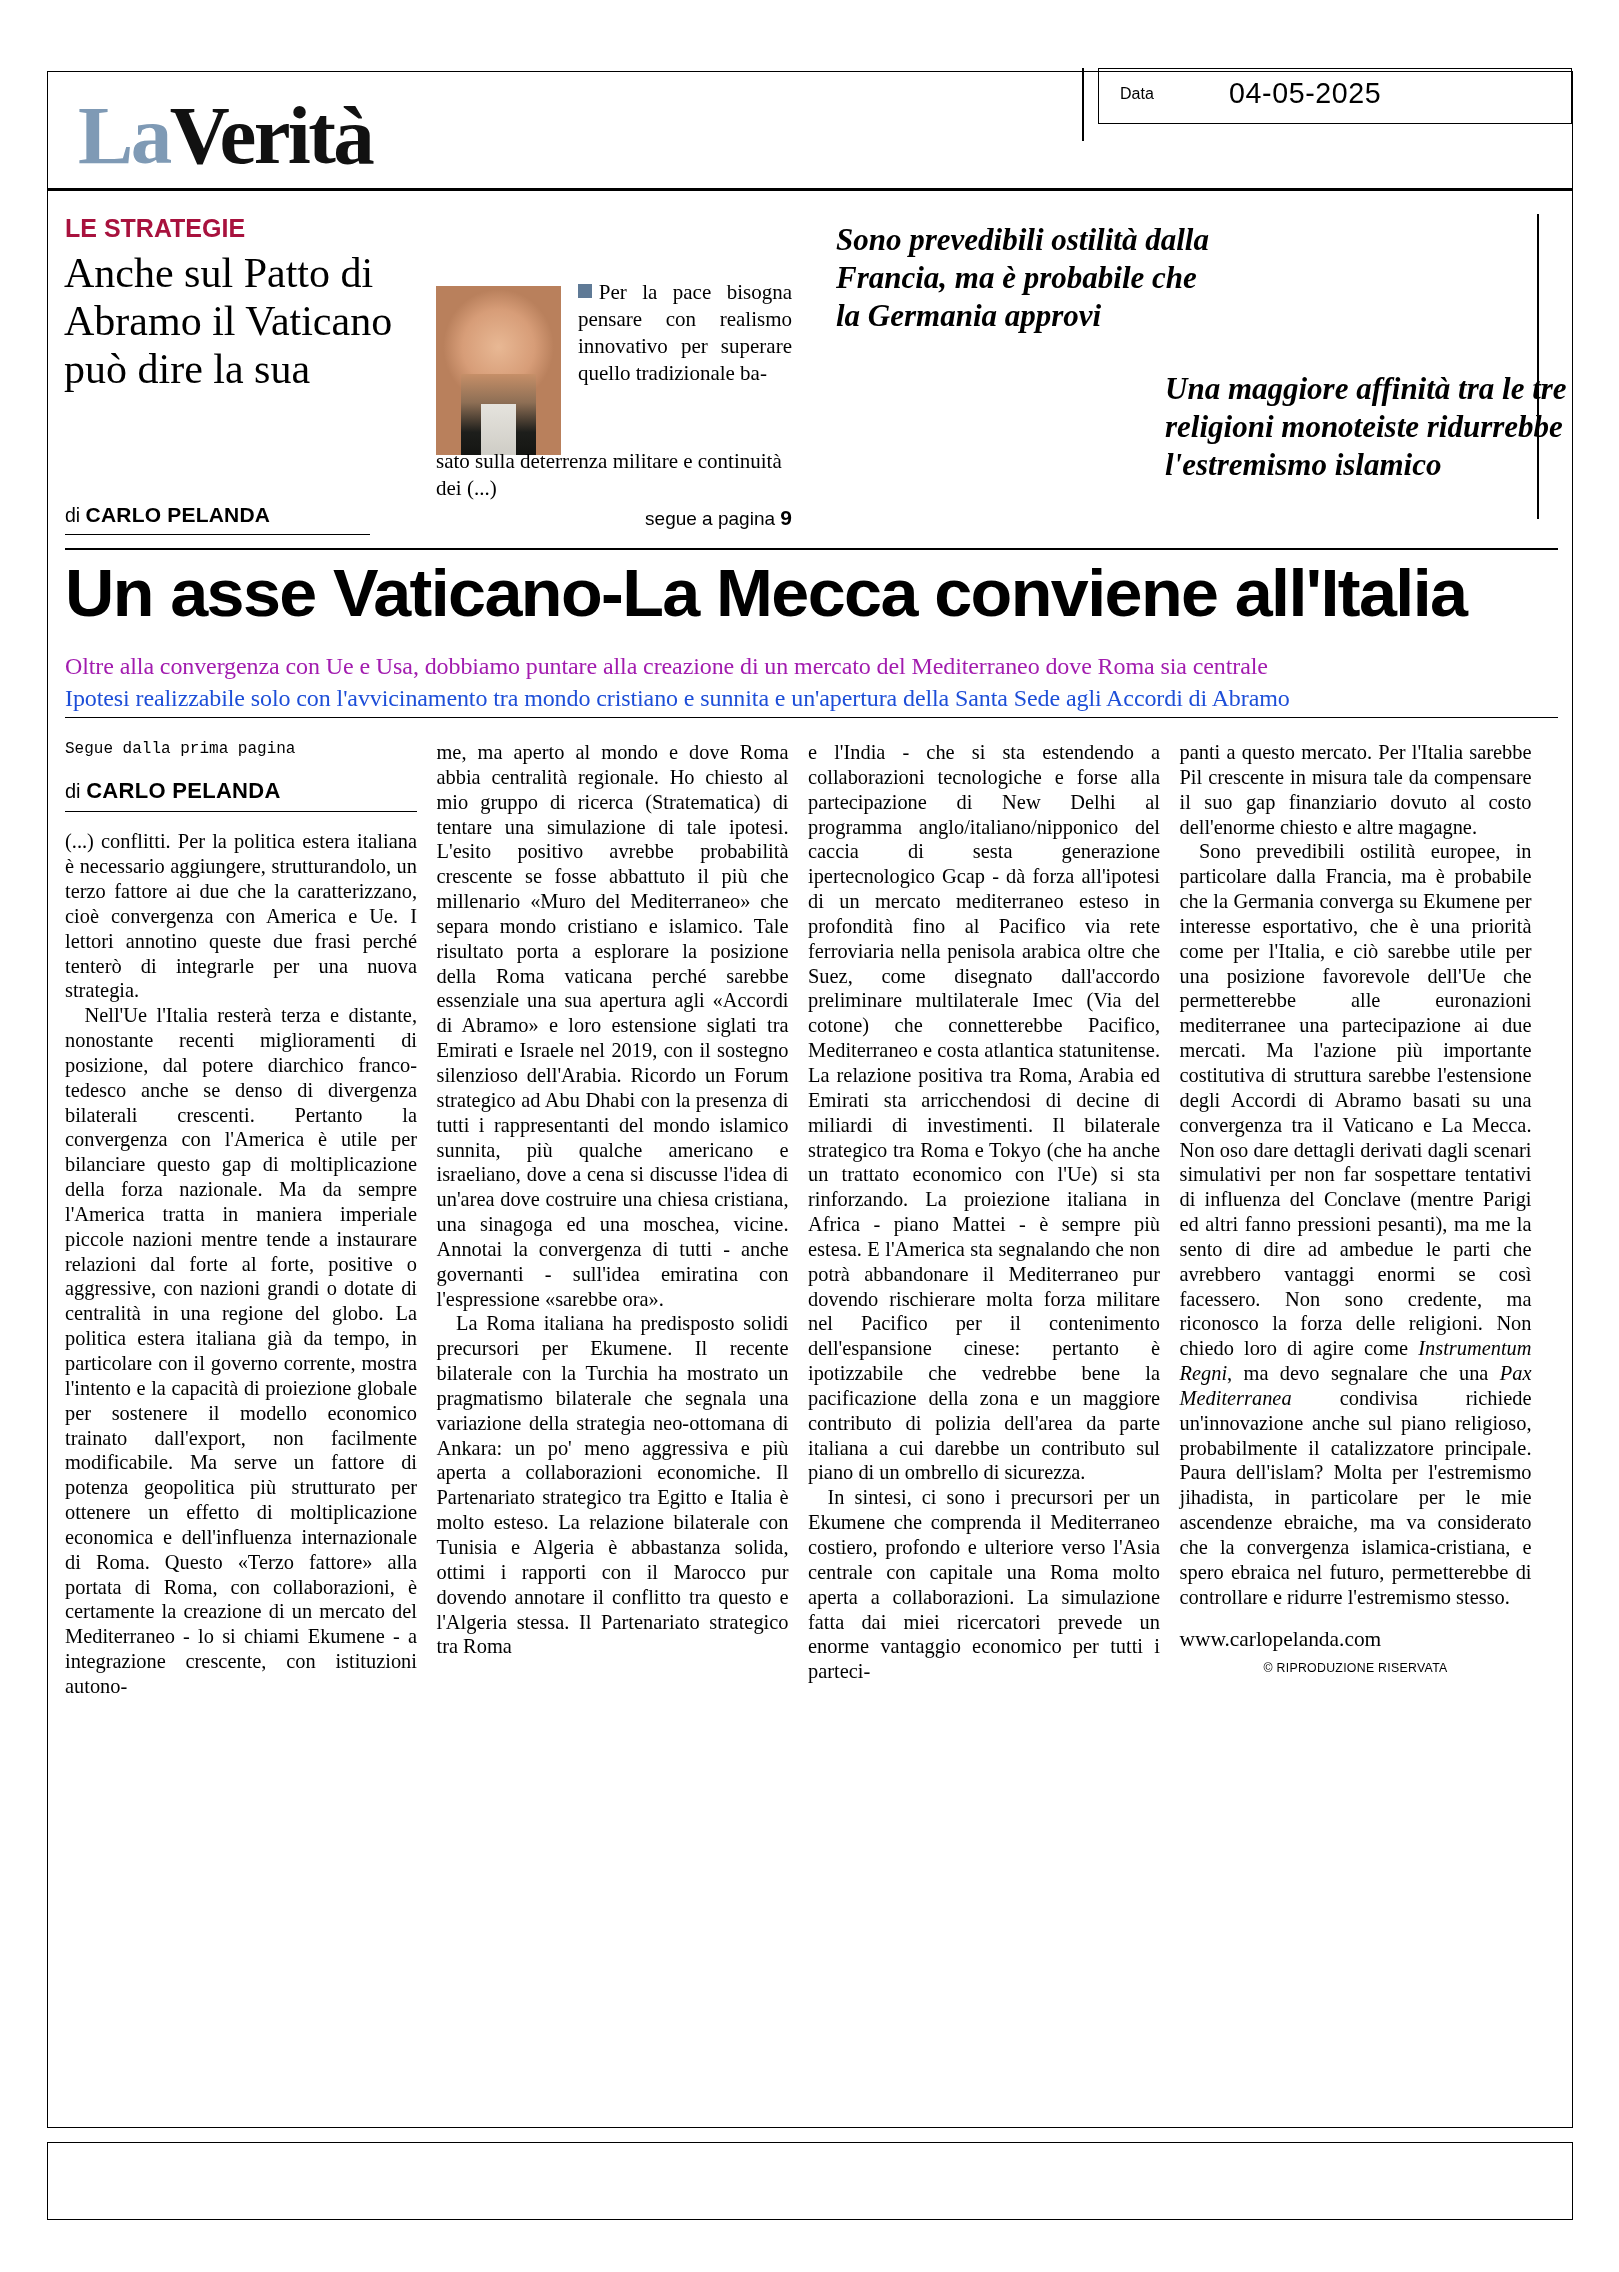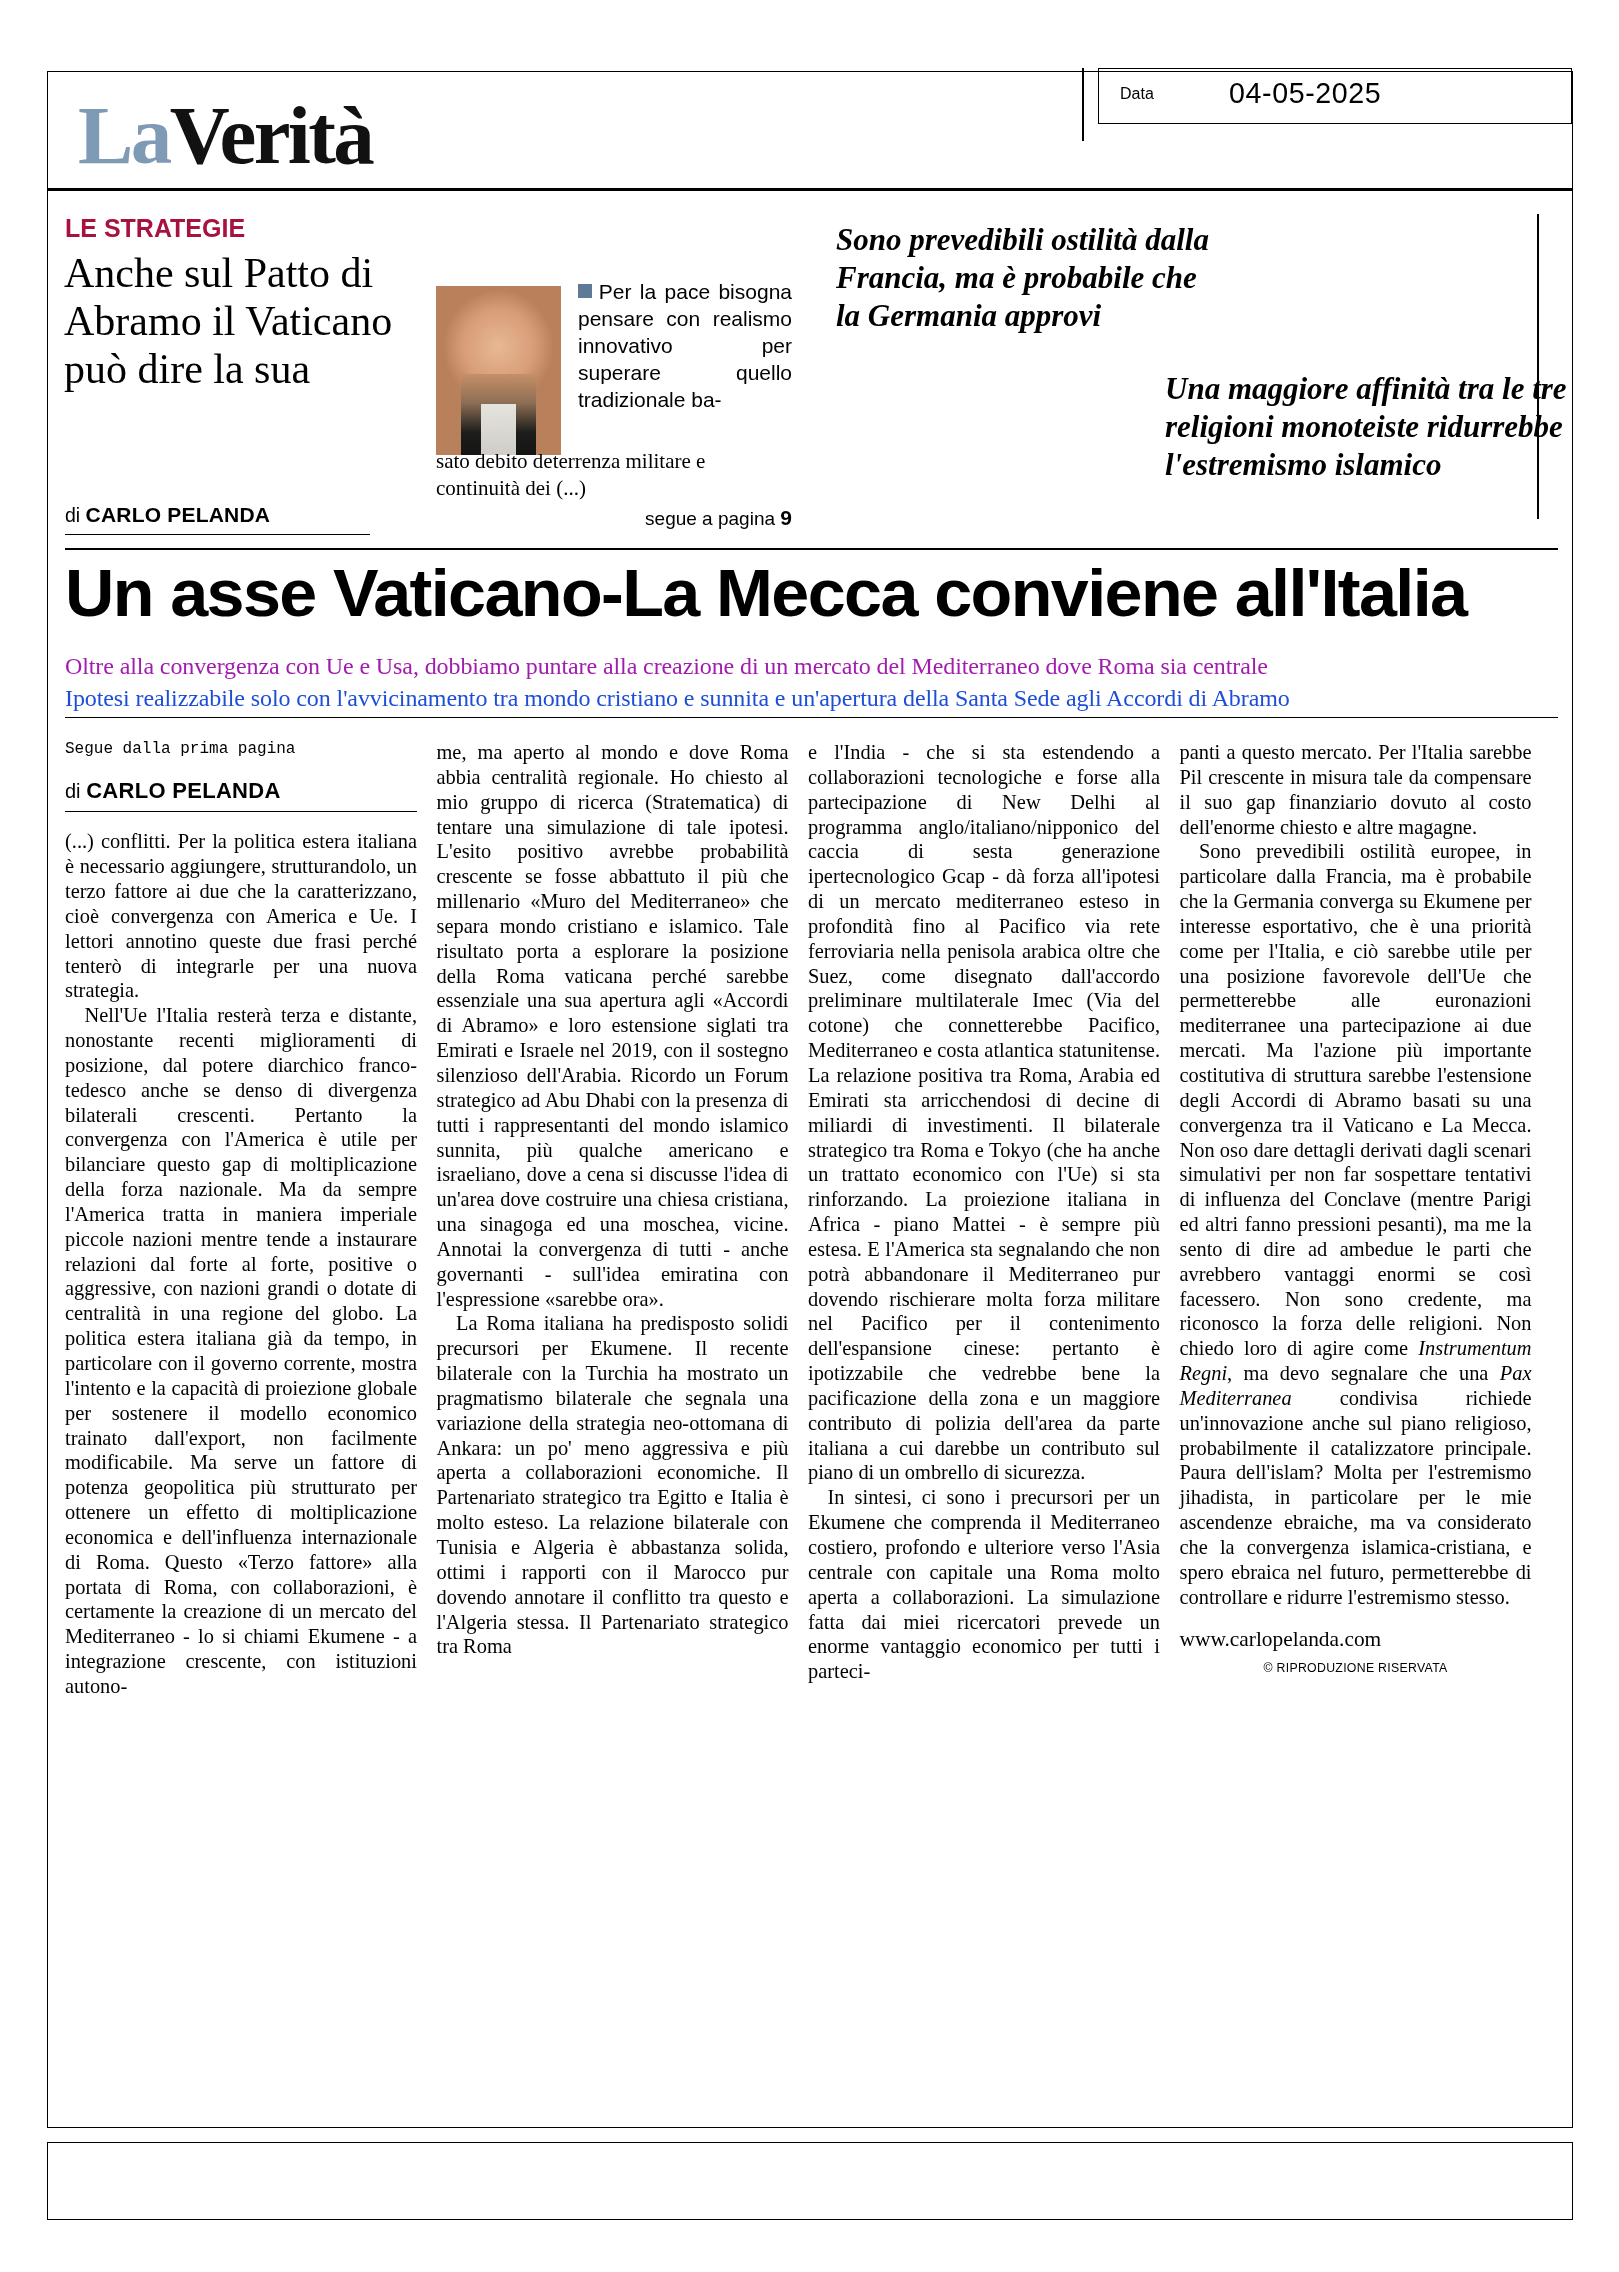--- a/index.html
+++ b/index.html
@@ -80,21 +80,21 @@
     content:"";position:absolute;left:20%;top:52%;width:60%;height:48%;
     background:linear-gradient(180deg,#c68f68 0%,#8e6f55 35%,#1d1e1b 72%,#141512 100%);
   }
   .photo:after{
     content:"";position:absolute;left:36%;top:70%;width:28%;height:30%;
     background:linear-gradient(180deg,#e5e3dd 0%,#cfcdc6 100%);
   }
 
   .teaser-body{
     position:absolute;left:578px;top:279px;width:214px;
-    font-family:Liberation Sans, sans-serif;font-size:21px;line-height:1.28;
+    font-family:Liberation Serif, serif;font-size:21px;line-height:1.28;
     text-align:justify;
   }
   .sq{
     display:inline-block;width:14.3px;height:14.3px;background:#5f7a96;
     margin-right:6.5px;vertical-align:0.6px;
   }
   .teaser-body-wide{
     position:absolute;left:436px;top:448px;width:356px;
     font-family:"Liberation Serif",serif;font-size:21px;line-height:1.28;
   }
@@ -195,21 +195,21 @@
 
   <div class="kicker">LE STRATEGIE</div>
   <div class="teaser-title">Anche sul Patto di Abramo il Vaticano può dire la sua</div>
   <div class="byline-top">
     <span>di </span><b>CARLO PELANDA</b>
   </div>
 
   <div class="photo"></div>
 
   <div class="teaser-body"><span class="sq"></span><span>Per la pace bisogna pensare con realismo innovativo per superare quello tradizionale ba-</span></div>
-  <div class="teaser-body-wide">sato debito deterrenza militare e continuità dei (...)</div>
+  <div class="teaser-body-wide">sato sulla deterrenza militare e continuità dei (...)</div>
   <div class="segue"><span>segue a pagina </span><b>9</b></div>
 
   <div class="quote1">Sono prevedibili ostilità dalla Francia, ma è probabile che la Germania approvi</div>
   <div class="quote2">Una maggiore affinità tra le tre religioni monoteiste ridurrebbe l'estremismo islamico</div>
   <div class="vdiv"></div>
 
   <div class="main-rule-top"></div>
   <div class="headline">Un asse Vaticano-La Mecca conviene all'Italia</div>
   <div class="sub1">Oltre alla convergenza con Ue e Usa, dobbiamo puntare alla creazione di un mercato del Mediterraneo dove Roma sia centrale</div>
   <div class="sub2">Ipotesi realizzabile solo con l'avvicinamento tra mondo cristiano e sunnita e un'apertura della Santa Sede agli Accordi di Abramo</div>

